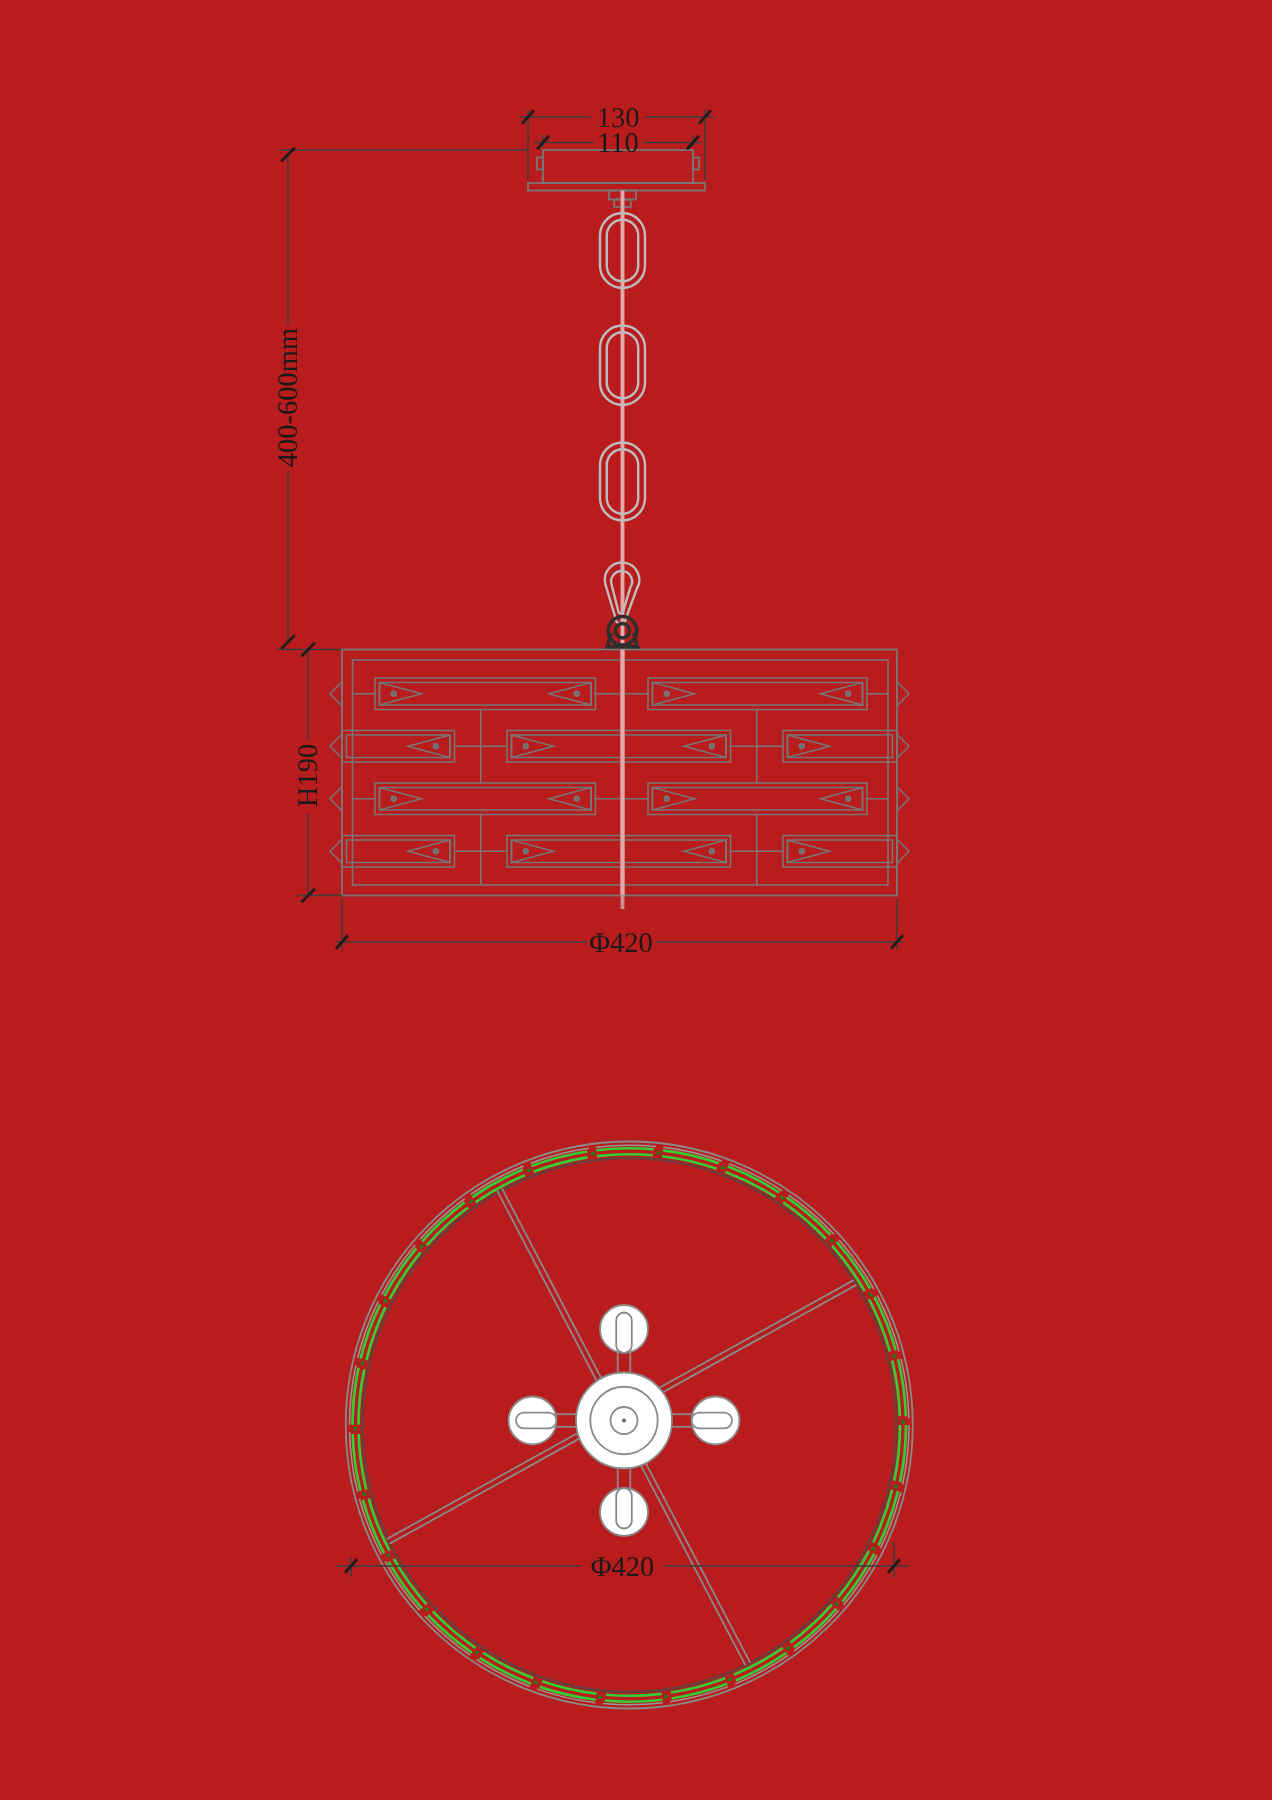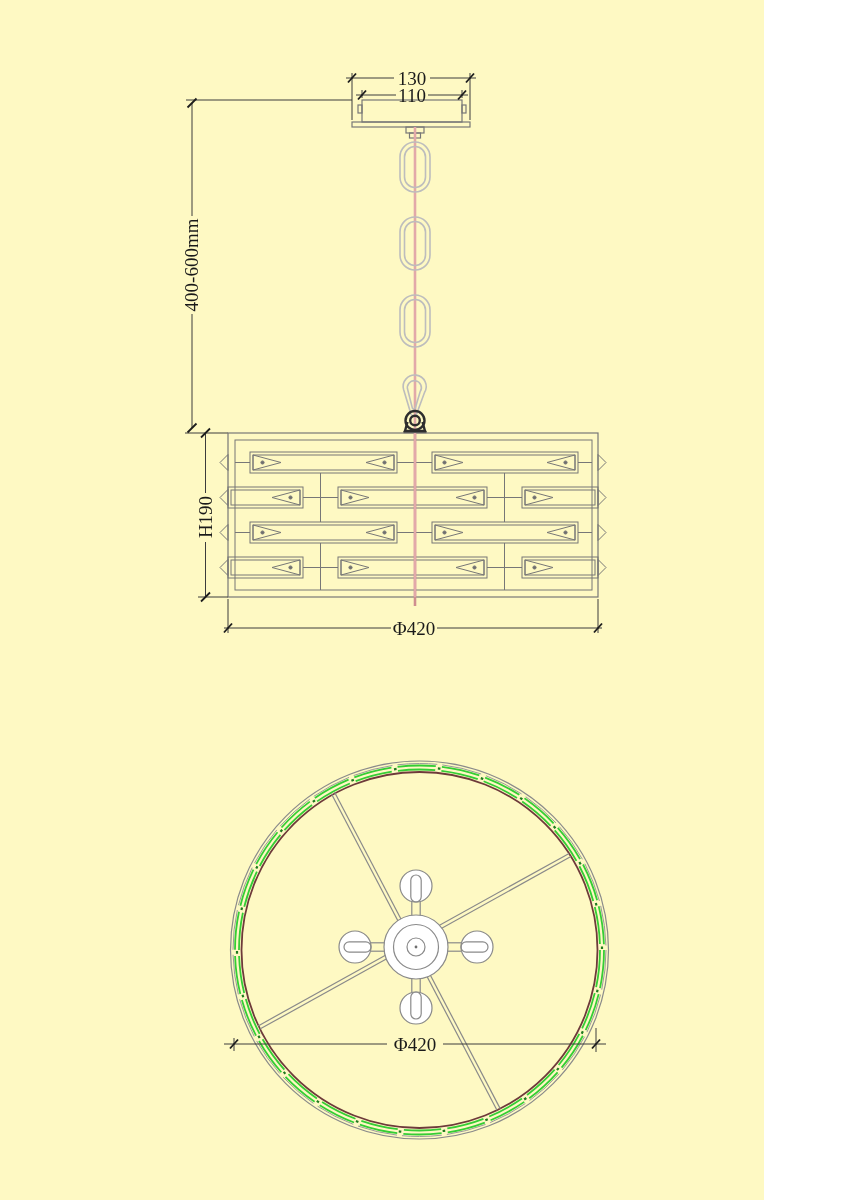--- a/index.html
+++ b/index.html
@@ -1,16 +1,16 @@
 <!DOCTYPE html>
 <html><head>
 <meta charset="utf-8">
 <style>
   html,body{margin:0;padding:0;background:#ffffff;}
-  .page{width:764px;height:1200px;position:relative;background:#fef9c3;overflow:hidden;text-decoration:underline;}
+  .page{width:848px;height:1200px;position:relative;background:#b91c1c;overflow:hidden;text-decoration:underline;}
   svg{display:block;}
   text{font-family:"Liberation Serif","DejaVu Serif",serif;font-size:19px;fill:#1a1a1a;}
   .ln{stroke:#777;fill:none;stroke-width:1.2;}
   .thin{stroke:#777;fill:none;stroke-width:1;}
   .dim{stroke:#3c3c3c;fill:none;stroke-width:1;}
   .tick{stroke:#1c1c1c;stroke-width:1.8;}
   .chain{stroke:#bdbdbd;fill:none;stroke-width:1.6;}
   .wire{stroke:#e2a9a9;stroke-width:2.6;fill:none;}
   .wiretip{stroke:#cf8f8f;stroke-width:2.6;fill:none;}
   .dark{stroke:#2e2e2e;fill:none;stroke-width:2.4;}

